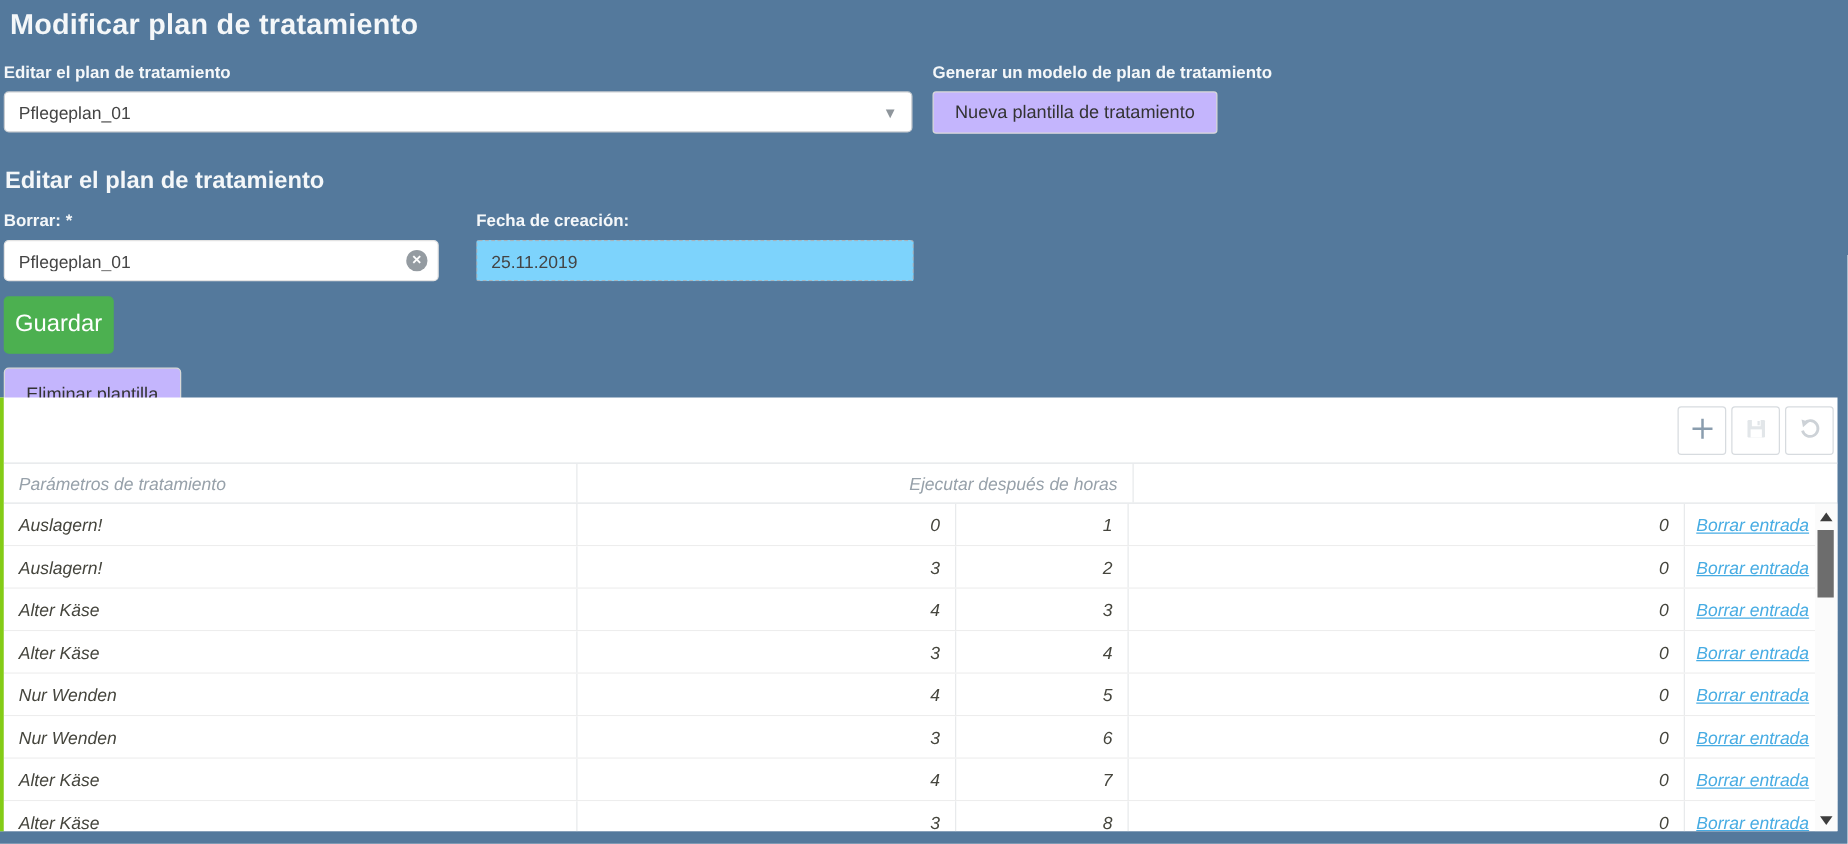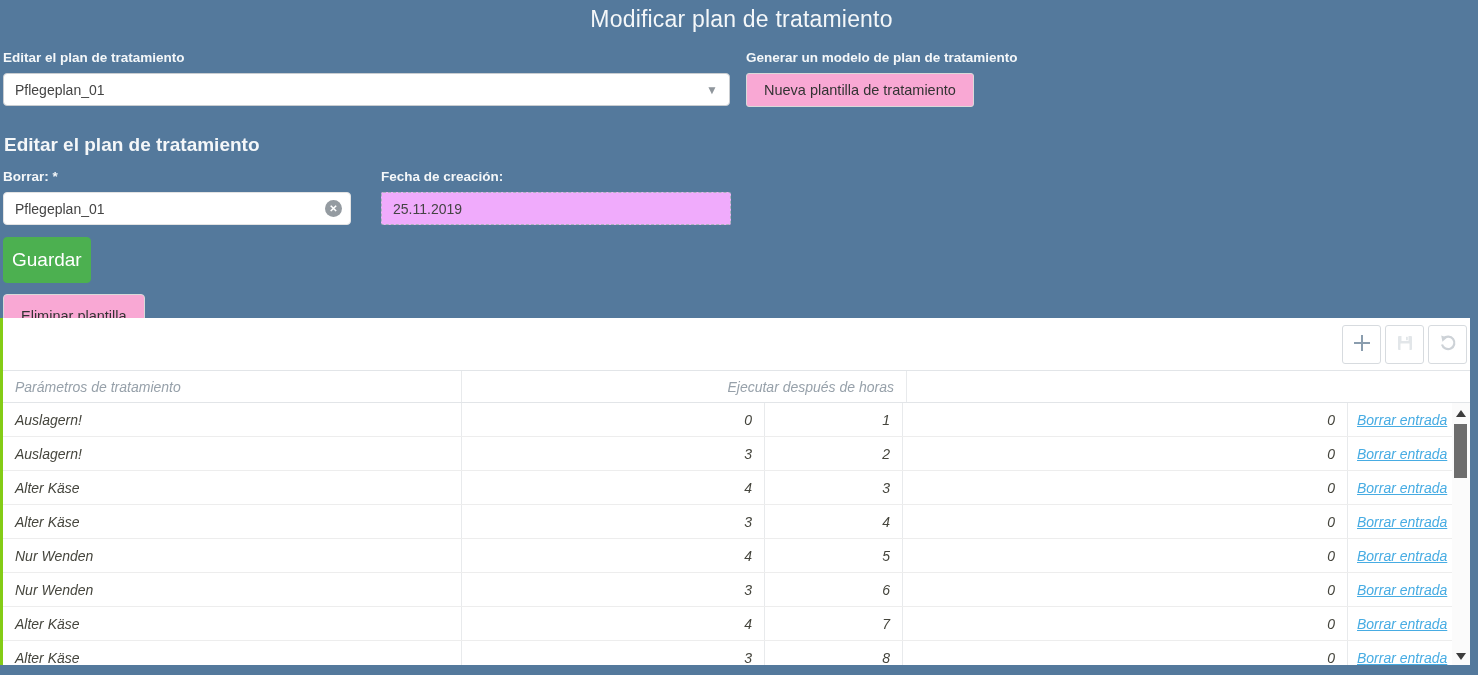--- a/index.html
+++ b/index.html
@@ -4,52 +4,52 @@
 <style>
   * { box-sizing: border-box; margin: 0; padding: 0; }
   html,body { width:1478px; height:675px; }
   body {
     background:#54799c;
     font-family:"Liberation Sans", sans-serif;
     position:relative;
     overflow:hidden;
   }
   .form-area { position:absolute; top:0; left:0; width:1478px; padding:3px 3px 0 3px; }
-  .page-title { color:#f4f7f9; font-size:23px; font-weight:400; margin:3px 0 0 5px; letter-spacing:0.2px;text-align:center; }
+  .page-title { color:#f4f7f9; font-size:23px; font-weight:700; margin:3px 0 0 5px; letter-spacing:0.2px; }
   .top-row { display:flex; margin-top:17px; }
   .fg label { display:block; color:#f4f7f9; font-size:13.5px; font-weight:600; margin-bottom:8px; }
   .select-group { width:727px; }
   .select {
     position:relative; width:727px; height:33px; background:#fff; border:1px solid #c9cdd1;
     border-radius:4px; display:flex; align-items:center; padding:0 26px 0 11px;
     font-size:14px; color:#444; cursor:pointer;
   }
   .chevron { position:absolute; right:11px; top:9px; color:#8f969c; font-size:12px; }
   .gen-group { margin-left:16px; }
   .btn { cursor:pointer; font-family:"Liberation Sans", sans-serif; }
   .btn.white {
-    height:34px; background:#f9a8d4; border:1px solid #d9d9d9; border-radius:3px;
+    height:34px; background:#c4b5fd; border:1px solid #d9d9d9; border-radius:3px;
     padding:0 17px; font-size:14.5px; color:#333;
   }
   .section-title { color:#f4f7f9; font-size:19px; font-weight:600; margin:27px 0 0 1px; }
   .fields-row { display:flex; margin-top:13px; }
   .name-group { width:348px; }
   .input-wrap { position:relative; width:348px; }
   .text-input {
     width:100%; height:33px; background:#fff; border:1px solid #e3e3e3; border-radius:4px;
     padding:0 34px 0 11px; font-size:14px; color:#444; outline:none;
   }
   .clear-icon {
     position:absolute; right:9px; top:8px; width:17px; height:17px; border-radius:50%;
     background:#949ba1; color:#fff; font-size:10px; line-height:17px; text-align:center;
     cursor:pointer; font-weight:700;
   }
   .date-group { margin-left:30px; width:350px; }
   .date-input {
-    width:350px; height:33px; background:#f0abfc; border:1px dashed #aab3bb; border-radius:2px;
+    width:350px; height:33px; background:#7dd3fc; border:1px dashed #aab3bb; border-radius:2px;
     padding:0 11px; font-size:14px; color:#444; outline:none;
   }
   .btn.green {
     display:block; margin-top:12px; height:46px; background:#4cb050; border:1px solid #4cb050;
     border-radius:4px; padding:0 8px; font-size:19px; color:#fff;
   }
   .btn.outline { display:block; margin-top:11px; height:43px; border-radius:4px; }
 
   .table-panel {
     position:absolute; left:0; top:318px; width:1470px; height:347px;

